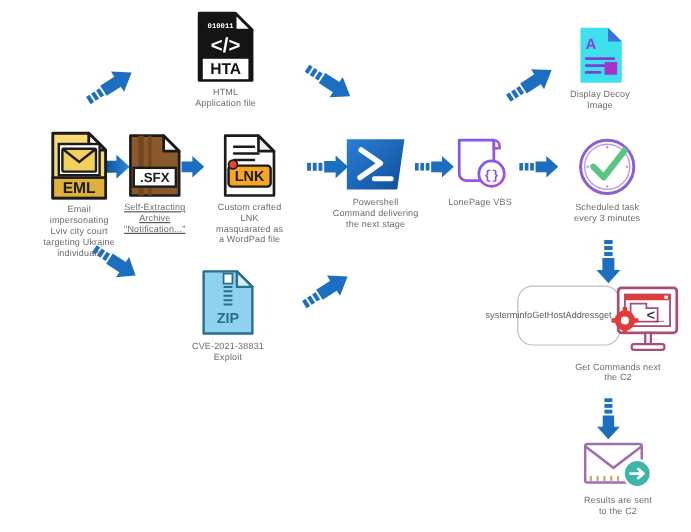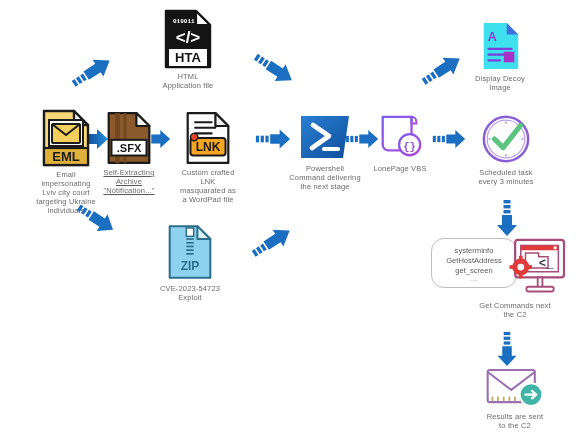--- a/index.html
+++ b/index.html
@@ -23,21 +23,21 @@
     letter-spacing:0.02em;
   }
   .arrow{position:absolute;}
   .callout{
     position:absolute;
     border:1px solid #bdbdbd;
     border-radius:13px;
     background:#ffffff;
     box-sizing:border-box;
     display:flex;
-    flex-direction:column;
+    flex-direction:row;
     align-items:center;
     justify-content:center;
     padding:4px 3px;
   }
   .callout .ln{
     font-size:7.6px;
     line-height:10px;
     color:#5a5a5a;
     white-space:nowrap;
   }
@@ -213,21 +213,21 @@
       <rect x="22" y="5" width="8" height="9" fill="#ffffff" stroke="#2b6f8a" stroke-width="1.6"></rect>
       <g stroke="#2b6f8a" stroke-width="1.8">
         <line x1="22" y1="17" x2="30" y2="17"></line>
           <line x1="22" y1="21" x2="30" y2="21"></line>
         <line x1="22" y1="25" x2="30" y2="25"></line>
           <line x1="22" y1="29" x2="30" y2="29"></line>
         <line x1="22" y1="33" x2="30" y2="33"></line>
       </g>
       <text x="26" y="50" text-anchor="middle" font-family="Liberation Sans, sans-serif" font-size="13" font-weight="bold" fill="#2b6f8a">ZIP</text>
     </svg>
-    <div class="caption">CVE-2023-54723
+    <div class="caption">CVE-2021-38831
 Exploit</div>
   </div>
 
   <div class="node" style="left:166px;top:110px;width:84px;">
     <svg class="icon" width="48" height="56" viewBox="0 0 52 60">
       <path d="M4 3 H34 L48 17 V57 H4 Z" fill="#ffffff" stroke="#1b1b1b" stroke-width="2.4" stroke-linejoin="round"></path>
       <path d="M34 3 L48 17 H34 Z" fill="#f0f0f0" stroke="#1b1b1b" stroke-width="2.4" stroke-linejoin="round"></path>
       <g stroke="#1b1b1b" stroke-width="2.2" stroke-linecap="round">
         <line x1="12" y1="13" x2="30" y2="13"></line>
         <line x1="12" y1="19" x2="34" y2="19"></line>
@@ -236,21 +236,21 @@
       <rect x="7" y="30" width="38" height="19" rx="3" fill="#f7a623" stroke="#1b1b1b" stroke-width="2.2"></rect>
       <circle cx="11" cy="29" r="4" fill="#e8452c" stroke="#1b1b1b" stroke-width="1.6"></circle>
       <text x="26" y="44" text-anchor="middle" font-family="Liberation Sans, sans-serif" font-size="13" font-weight="bold" fill="#1b1b1b">LNK</text>
     </svg>
     <div class="caption">Custom crafted
 LNK
 masquarated as
 a WordPad file</div>
   </div>
 
-  <div class="node" style="left:272px;top:112px;width:82px;margin-left:12px;">
+  <div class="node" style="left:272px;top:112px;width:82px;">
     <svg class="icon" width="52" height="50" viewBox="0 0 52 50">
       <defs>
         <linearGradient id="psg" x1="0" y1="0" x2="1" y2="1">
           <stop offset="0" stop-color="#2a7fd4"></stop>
             <stop offset="1" stop-color="#0f4f9b"></stop>
         </linearGradient>
       </defs>
       <path d="M2 4 H50 L44 46 H2 Z" fill="url(#psg)"></path>
       <path d="M14 13 L30 24 L13 36" fill="none" stroke="#ffffff" stroke-width="4.6" stroke-linecap="round" stroke-linejoin="round"></path>
       <line x1="25" y1="37" x2="39" y2="37" stroke="#ffffff" stroke-width="4.2" stroke-linecap="round"></line>

